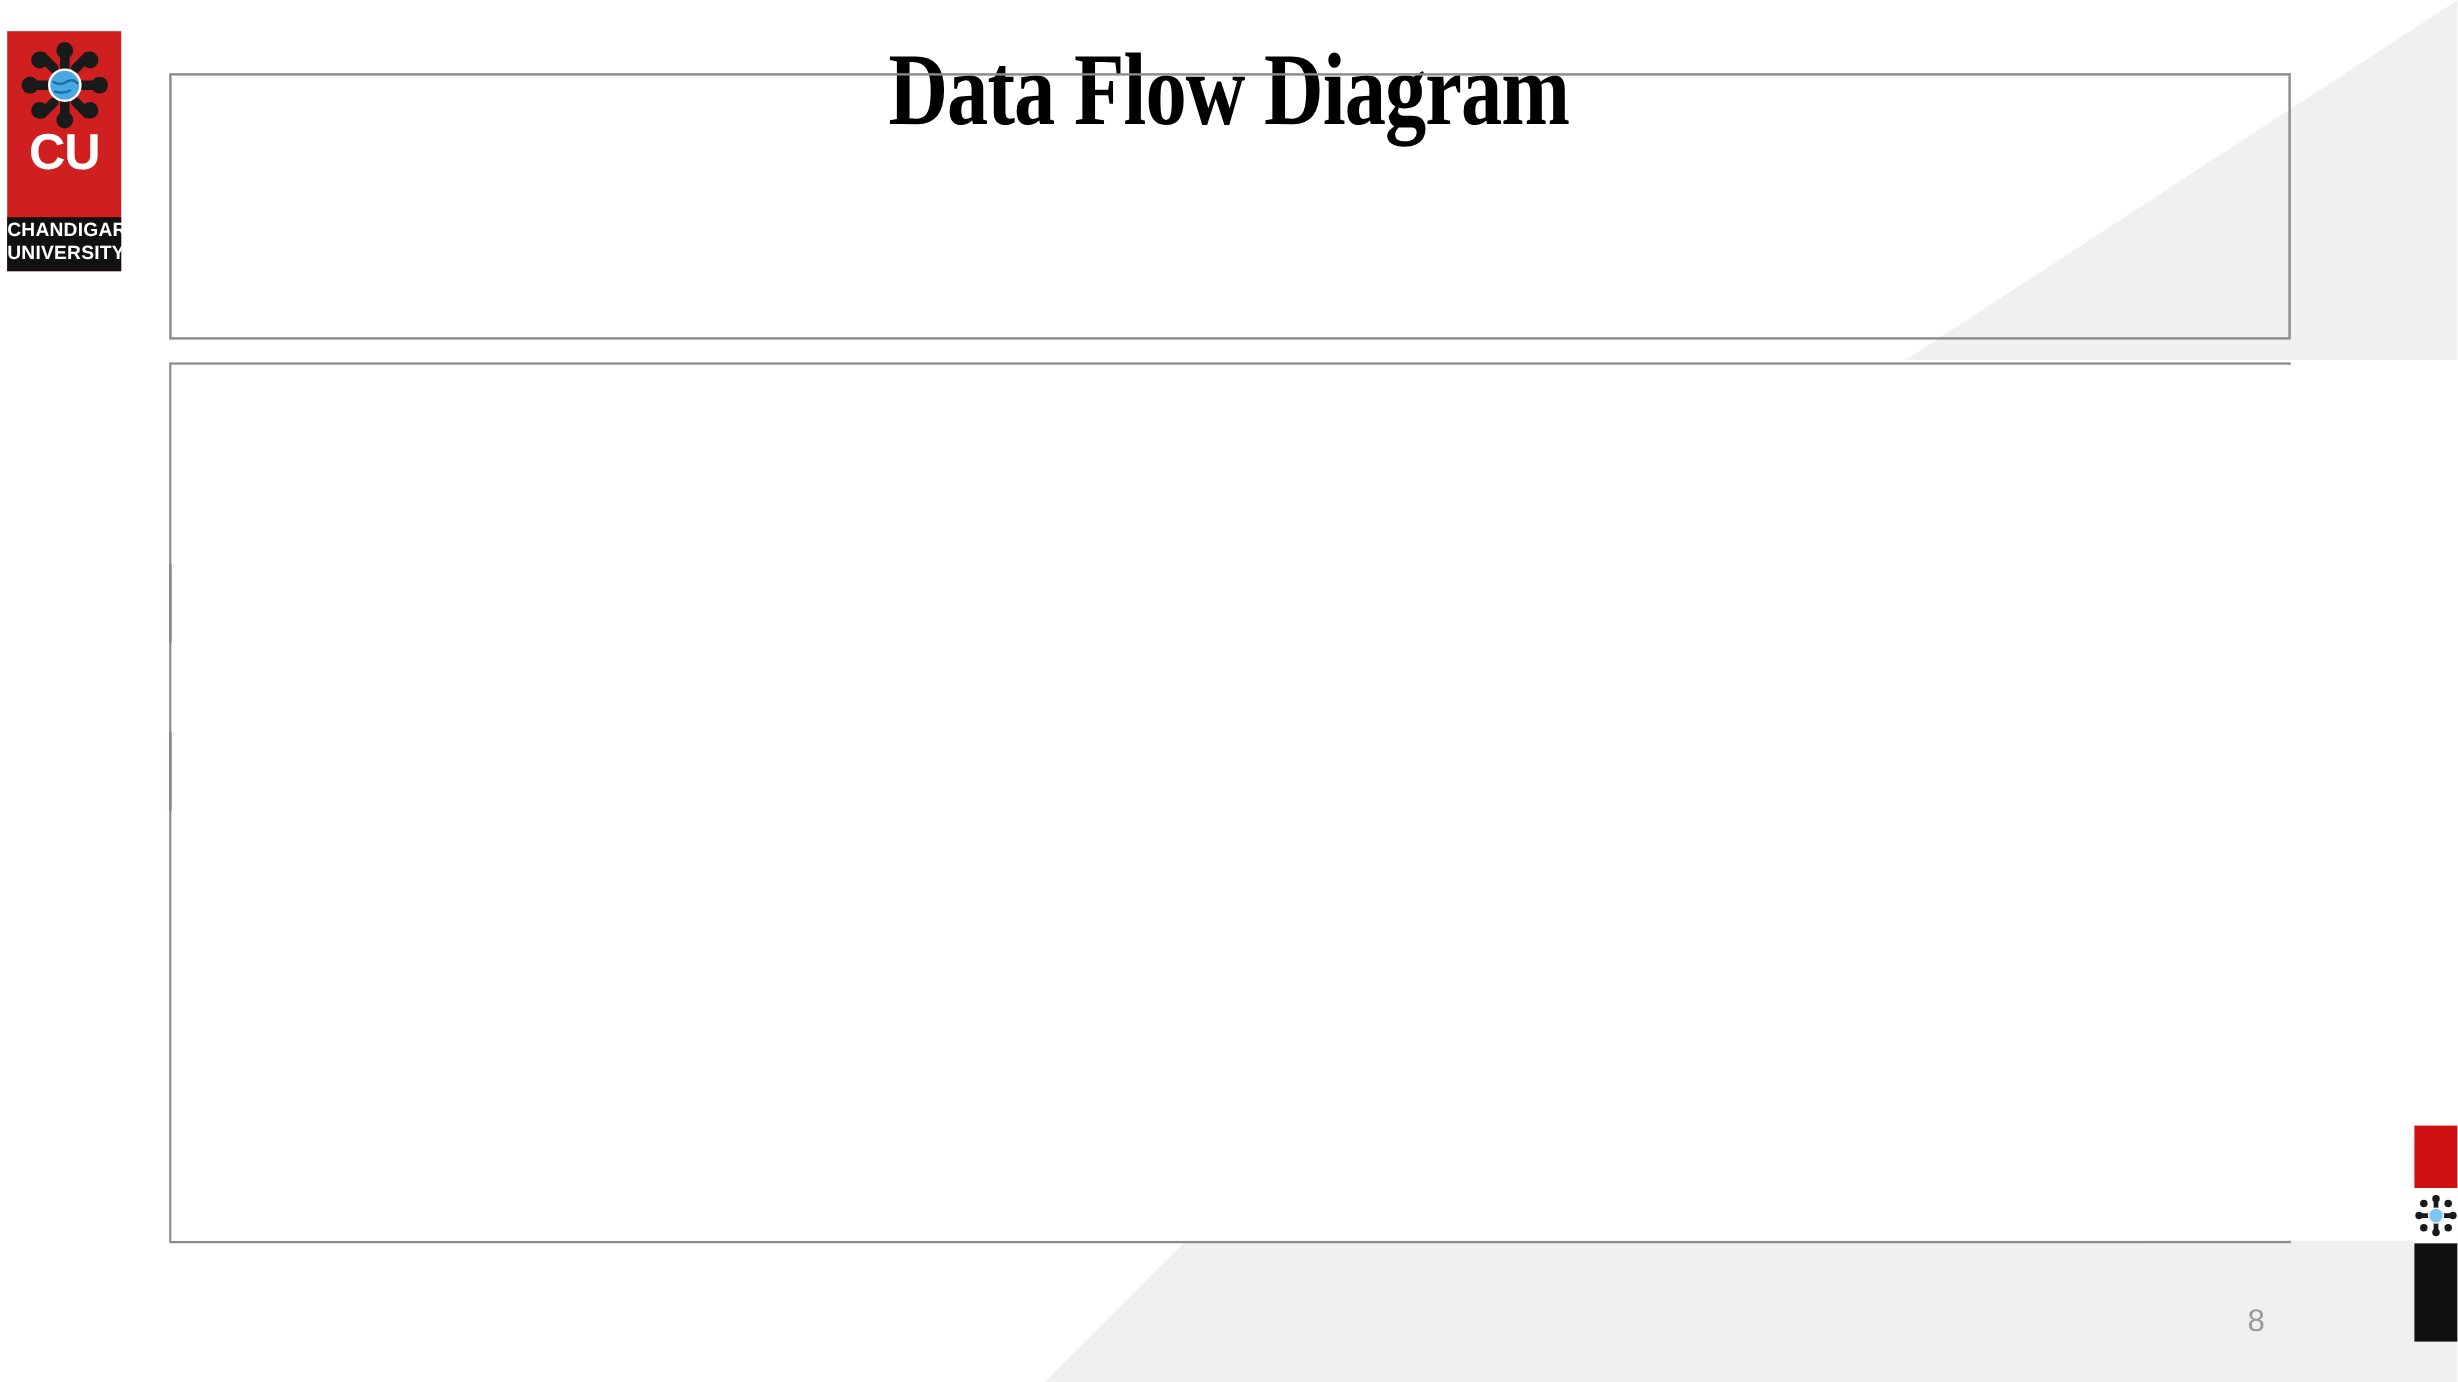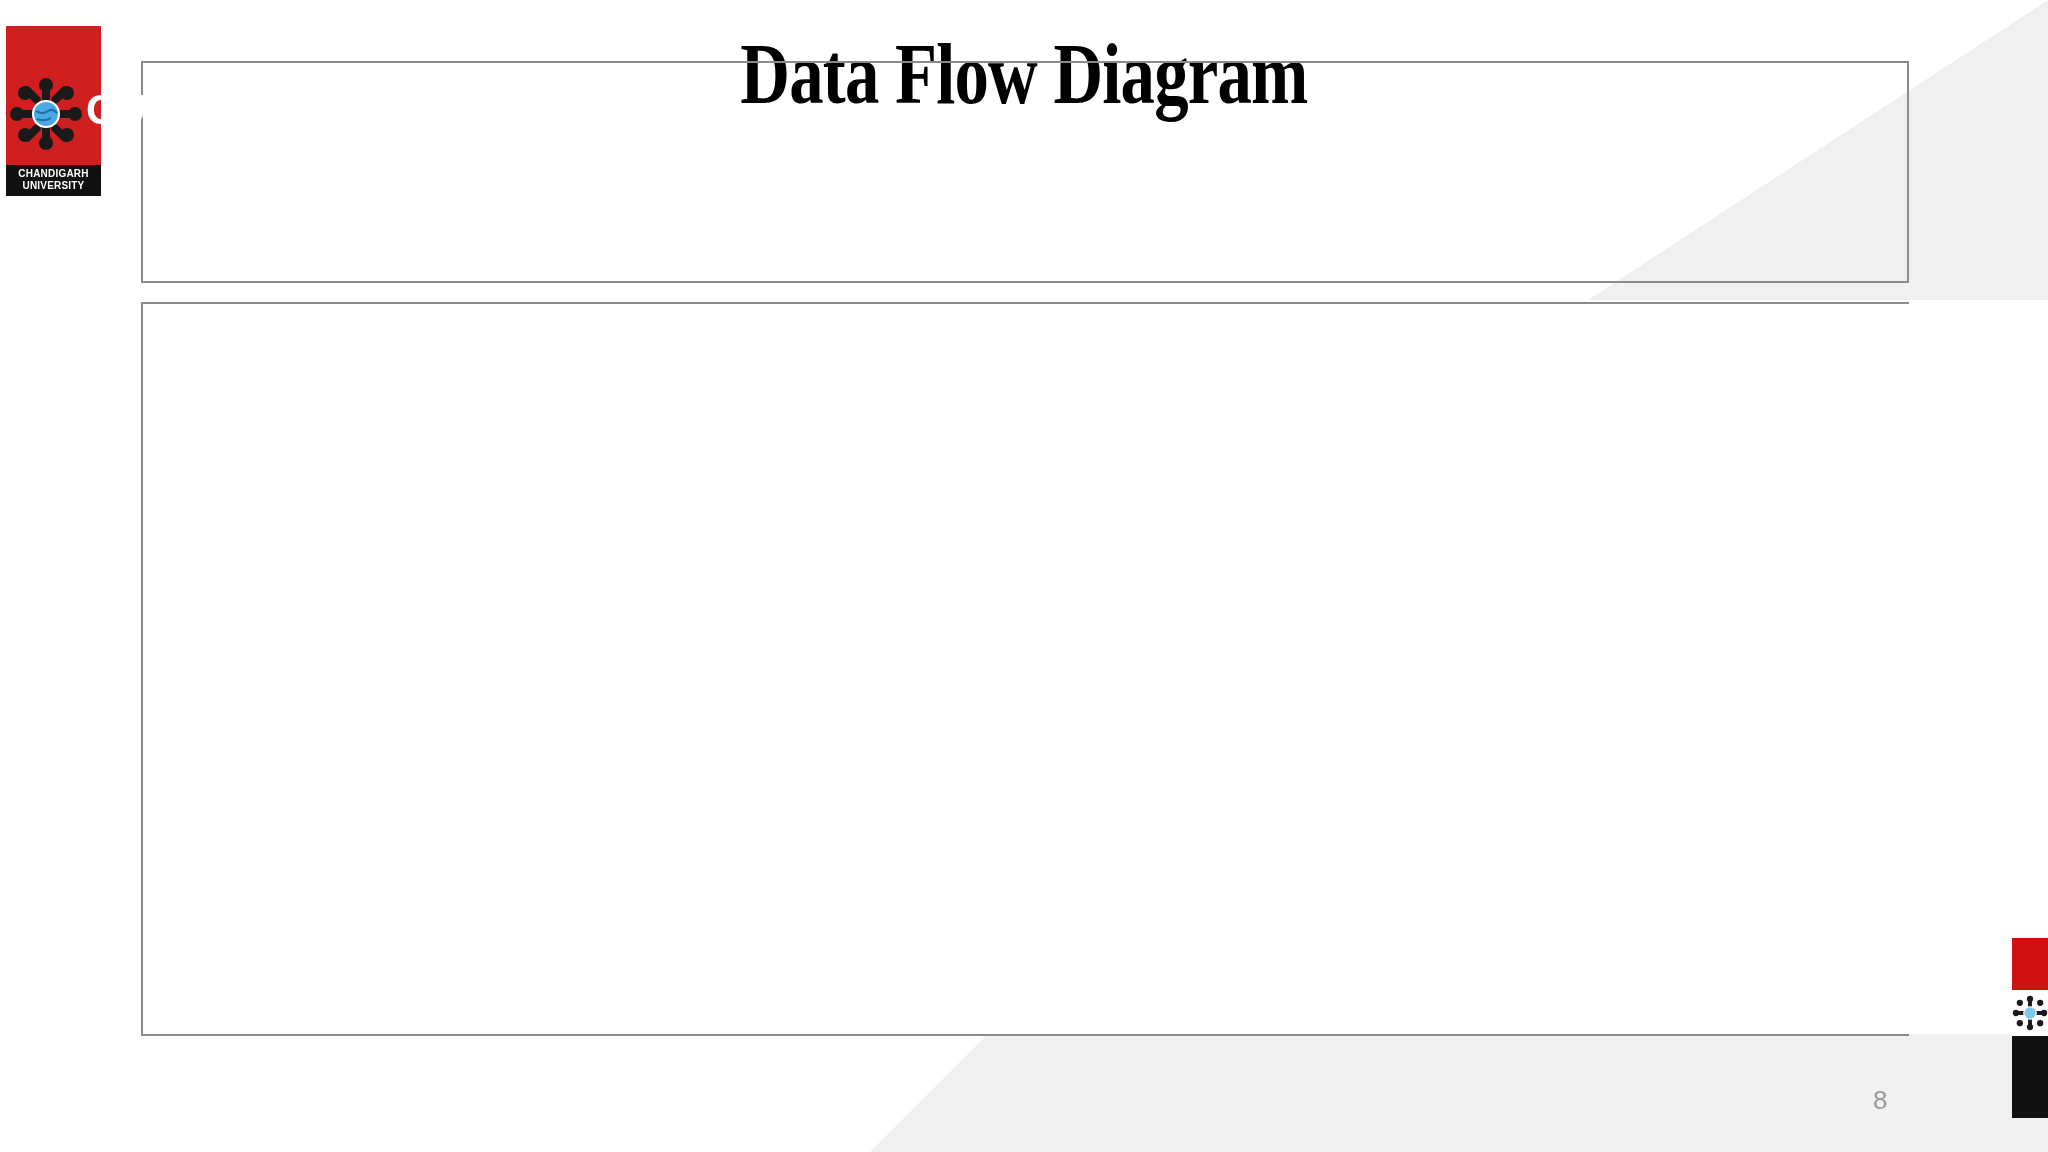--- a/index.html
+++ b/index.html
@@ -30,25 +30,25 @@
     width: 1178px; height: 130px;
     background: #f0f0f0;
     clip-path: polygon(130px 0, 100% 0, 100% 100%, 0 100%);
     z-index: 0;
   }
 
   
   .logo {
     position: absolute;
     left: 6px; top: 26px;
-    width: 95px; height: 170px;
+    width: 95px; height: 200px;
     background: #cf1f1f;
     z-index: 6;
     display: flex;
-    flex-direction: row;
+    flex-direction: column;
     align-items: center;
   }
   .logo-emblem {
     position: relative;
     width: 80px; height: 78px;
     margin-top: 6px;
   }
   .logo-cu {
     color: #ffffff;
     font-size: 42px;
@@ -58,21 +58,21 @@
     font-family: "Liberation Sans", sans-serif;
     margin-top: -2px;
   }
   .logo-band {
     position: absolute;
     left: 0; bottom: 0;
     width: 100%;
     background: #111111;
     color: #ffffff;
     text-align: center;
-    font-size: 10px;
+    font-size: 16px;
     font-weight: bold;
     line-height: 1.18;
     padding: 3px 0 4px;
     letter-spacing: 0.2px;
   }
 
   
   .title-box {
     position: absolute;
     left: 141px; top: 61px;

